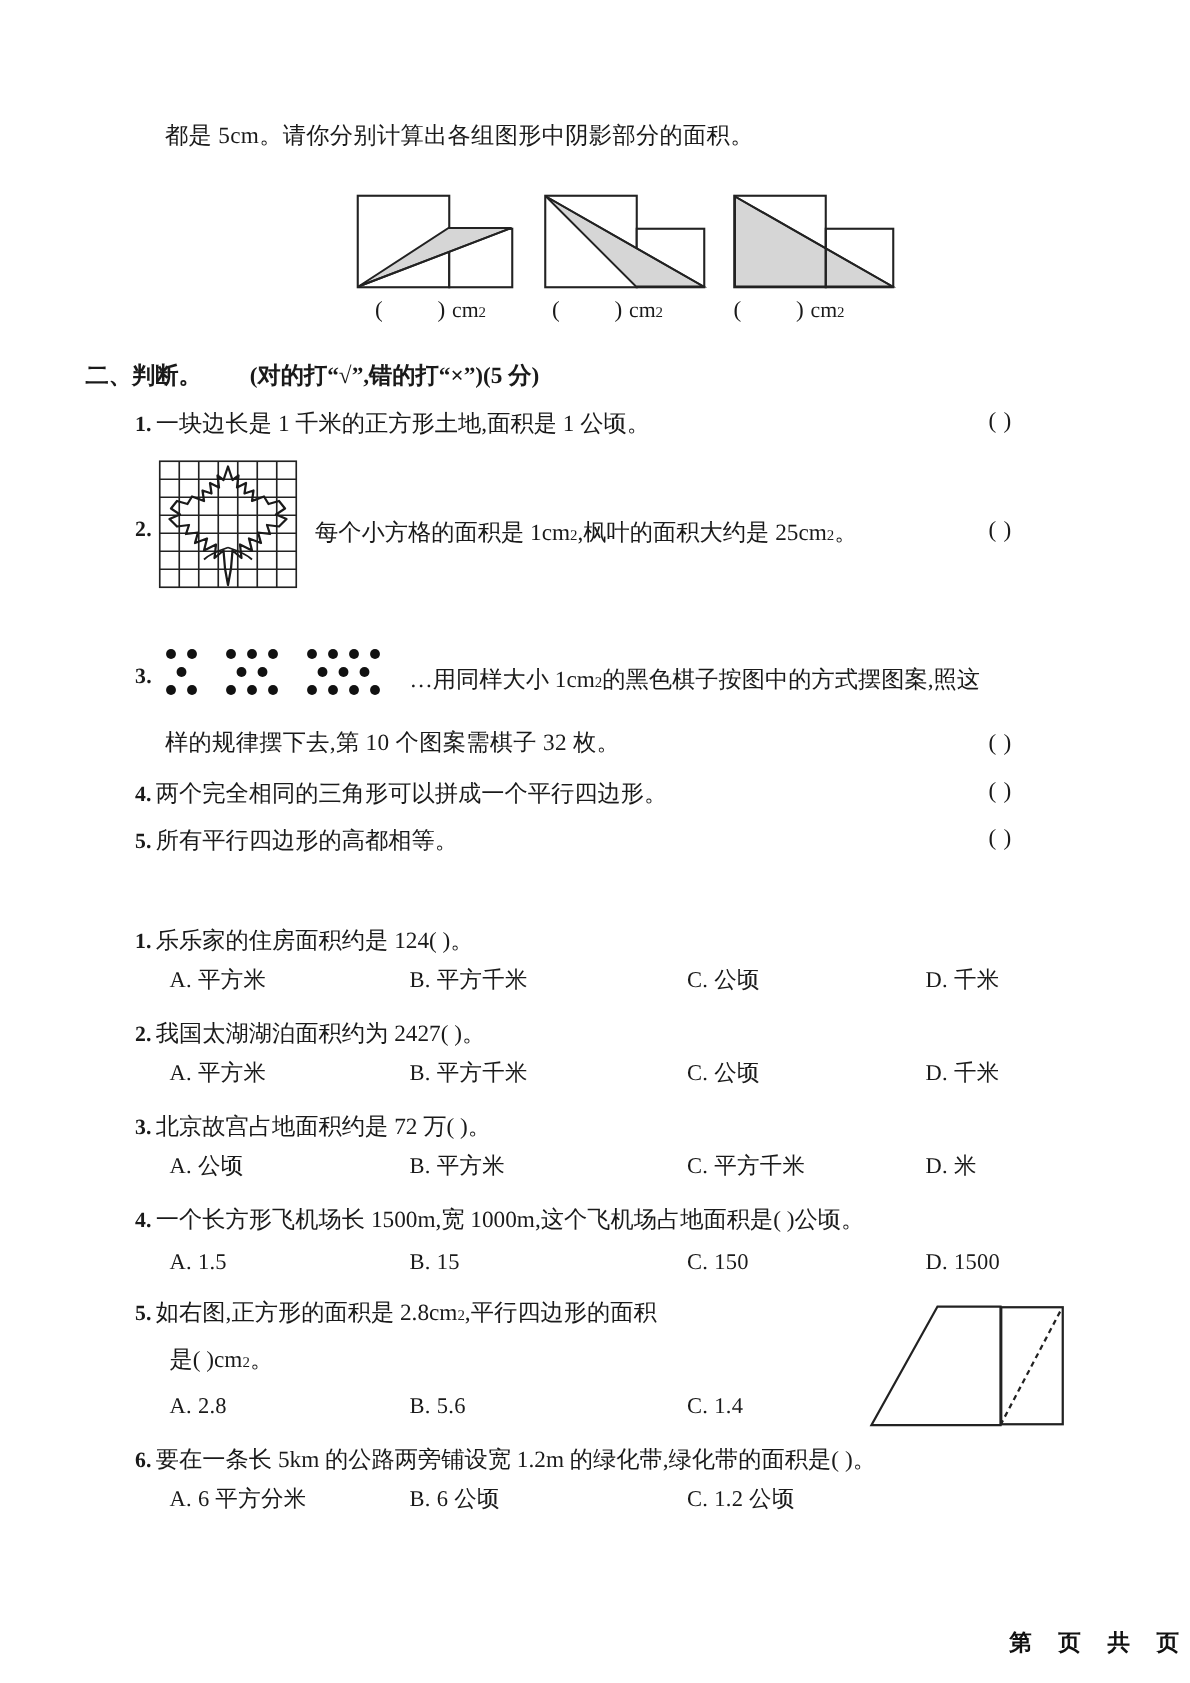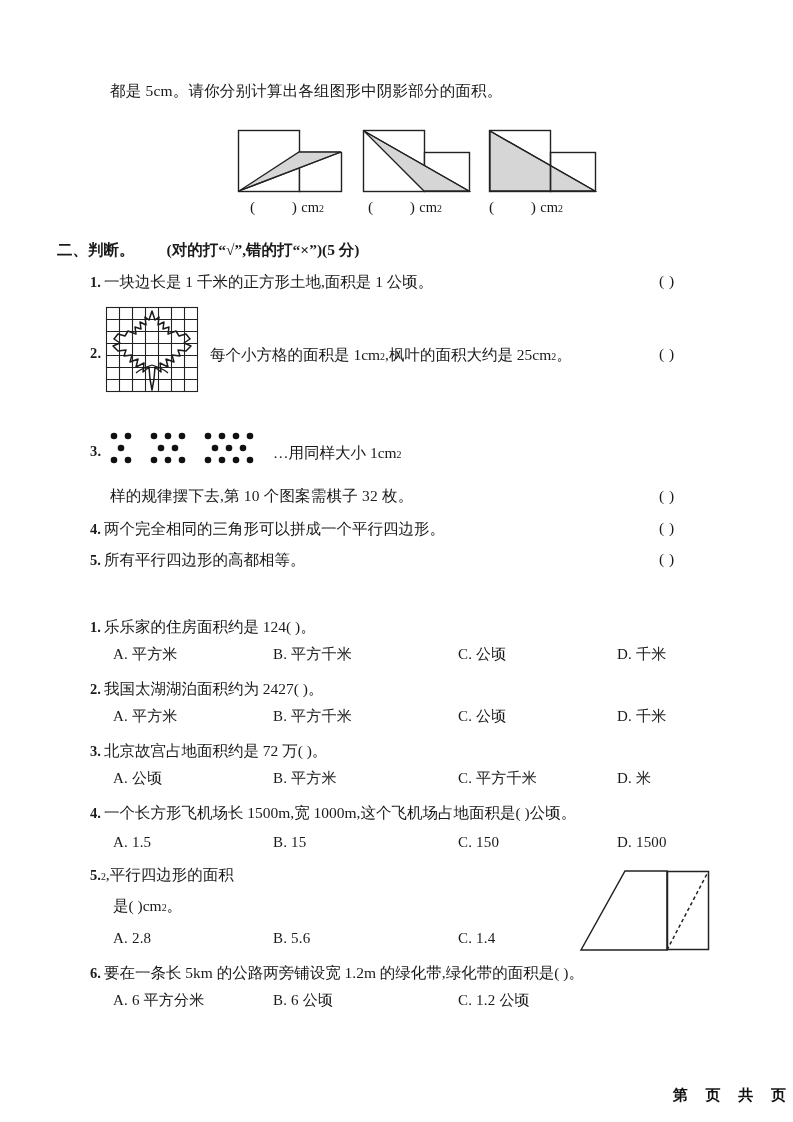--- a/index.html
+++ b/index.html
@@ -197,20 +197,21 @@
           <circle cx="114" cy="30" r="3.3"></circle>
           <circle cx="128" cy="30" r="3.3"></circle>
           <circle cx="142" cy="30" r="3.3"></circle>
       </g>
     </svg>
   </div>
 
   <div class="row" style="left:273px; top:443px;">
     <span class="body-text">…用同样大小 1cm</span>
       <sup>2</sup>
+      <span class="body-text"> 的黑色棋子按图中的方式摆图案,照这</span>
   </div>
   <div class="txt body-text" style="left:110px; top:487px;">样的规律摆下去,第 10 个图案需棋子 32 枚。</div>
   <div class="txt paren" style="left:659px; top:487px;">(            )</div>
 
   <div class="row" style="left:90px; top:519px;">
     <span class="qnum">4.</span>
     <span class="body-text" style="margin-left:3px;">两个完全相同的三角形可以拼成一个平行四边形。</span>
   </div>
   <div class="txt paren" style="left:659px; top:519px;">(            )</div>
 
@@ -252,20 +253,21 @@
     <span class="qnum">4.</span>
     <span class="body-text" style="margin-left:3px;">一个长方形飞机场长 1500m,宽 1000m,这个飞机场占地面积是(        )公顷。</span>
   </div>
   <div class="txt opt" style="left:113px; top:833px;">A. 1.5</div>
   <div class="txt opt" style="left:273px; top:833px;">B. 15</div>
   <div class="txt opt" style="left:458px; top:833px;">C. 150</div>
   <div class="txt opt" style="left:617px; top:833px;">D. 1500</div>
 
   <div class="row" style="left:90px; top:865px;">
     <span class="qnum">5.</span>
+    <span class="body-text" style="margin-left:3px;">如右图,正方形的面积是 2.8cm</span>
       <sup>2</sup>
       <span class="body-text">,平行四边形的面积</span>
   </div>
   <div class="row" style="left:113px; top:896px;text-align:center;">
     <span class="body-text">是(        )cm</span>
       <sup>2</sup>
       <span class="body-text">。</span>
   </div>
   <div class="txt opt" style="left:113px; top:929px;">A. 2.8</div>
   <div class="txt opt" style="left:273px; top:929px;">B. 5.6</div>

